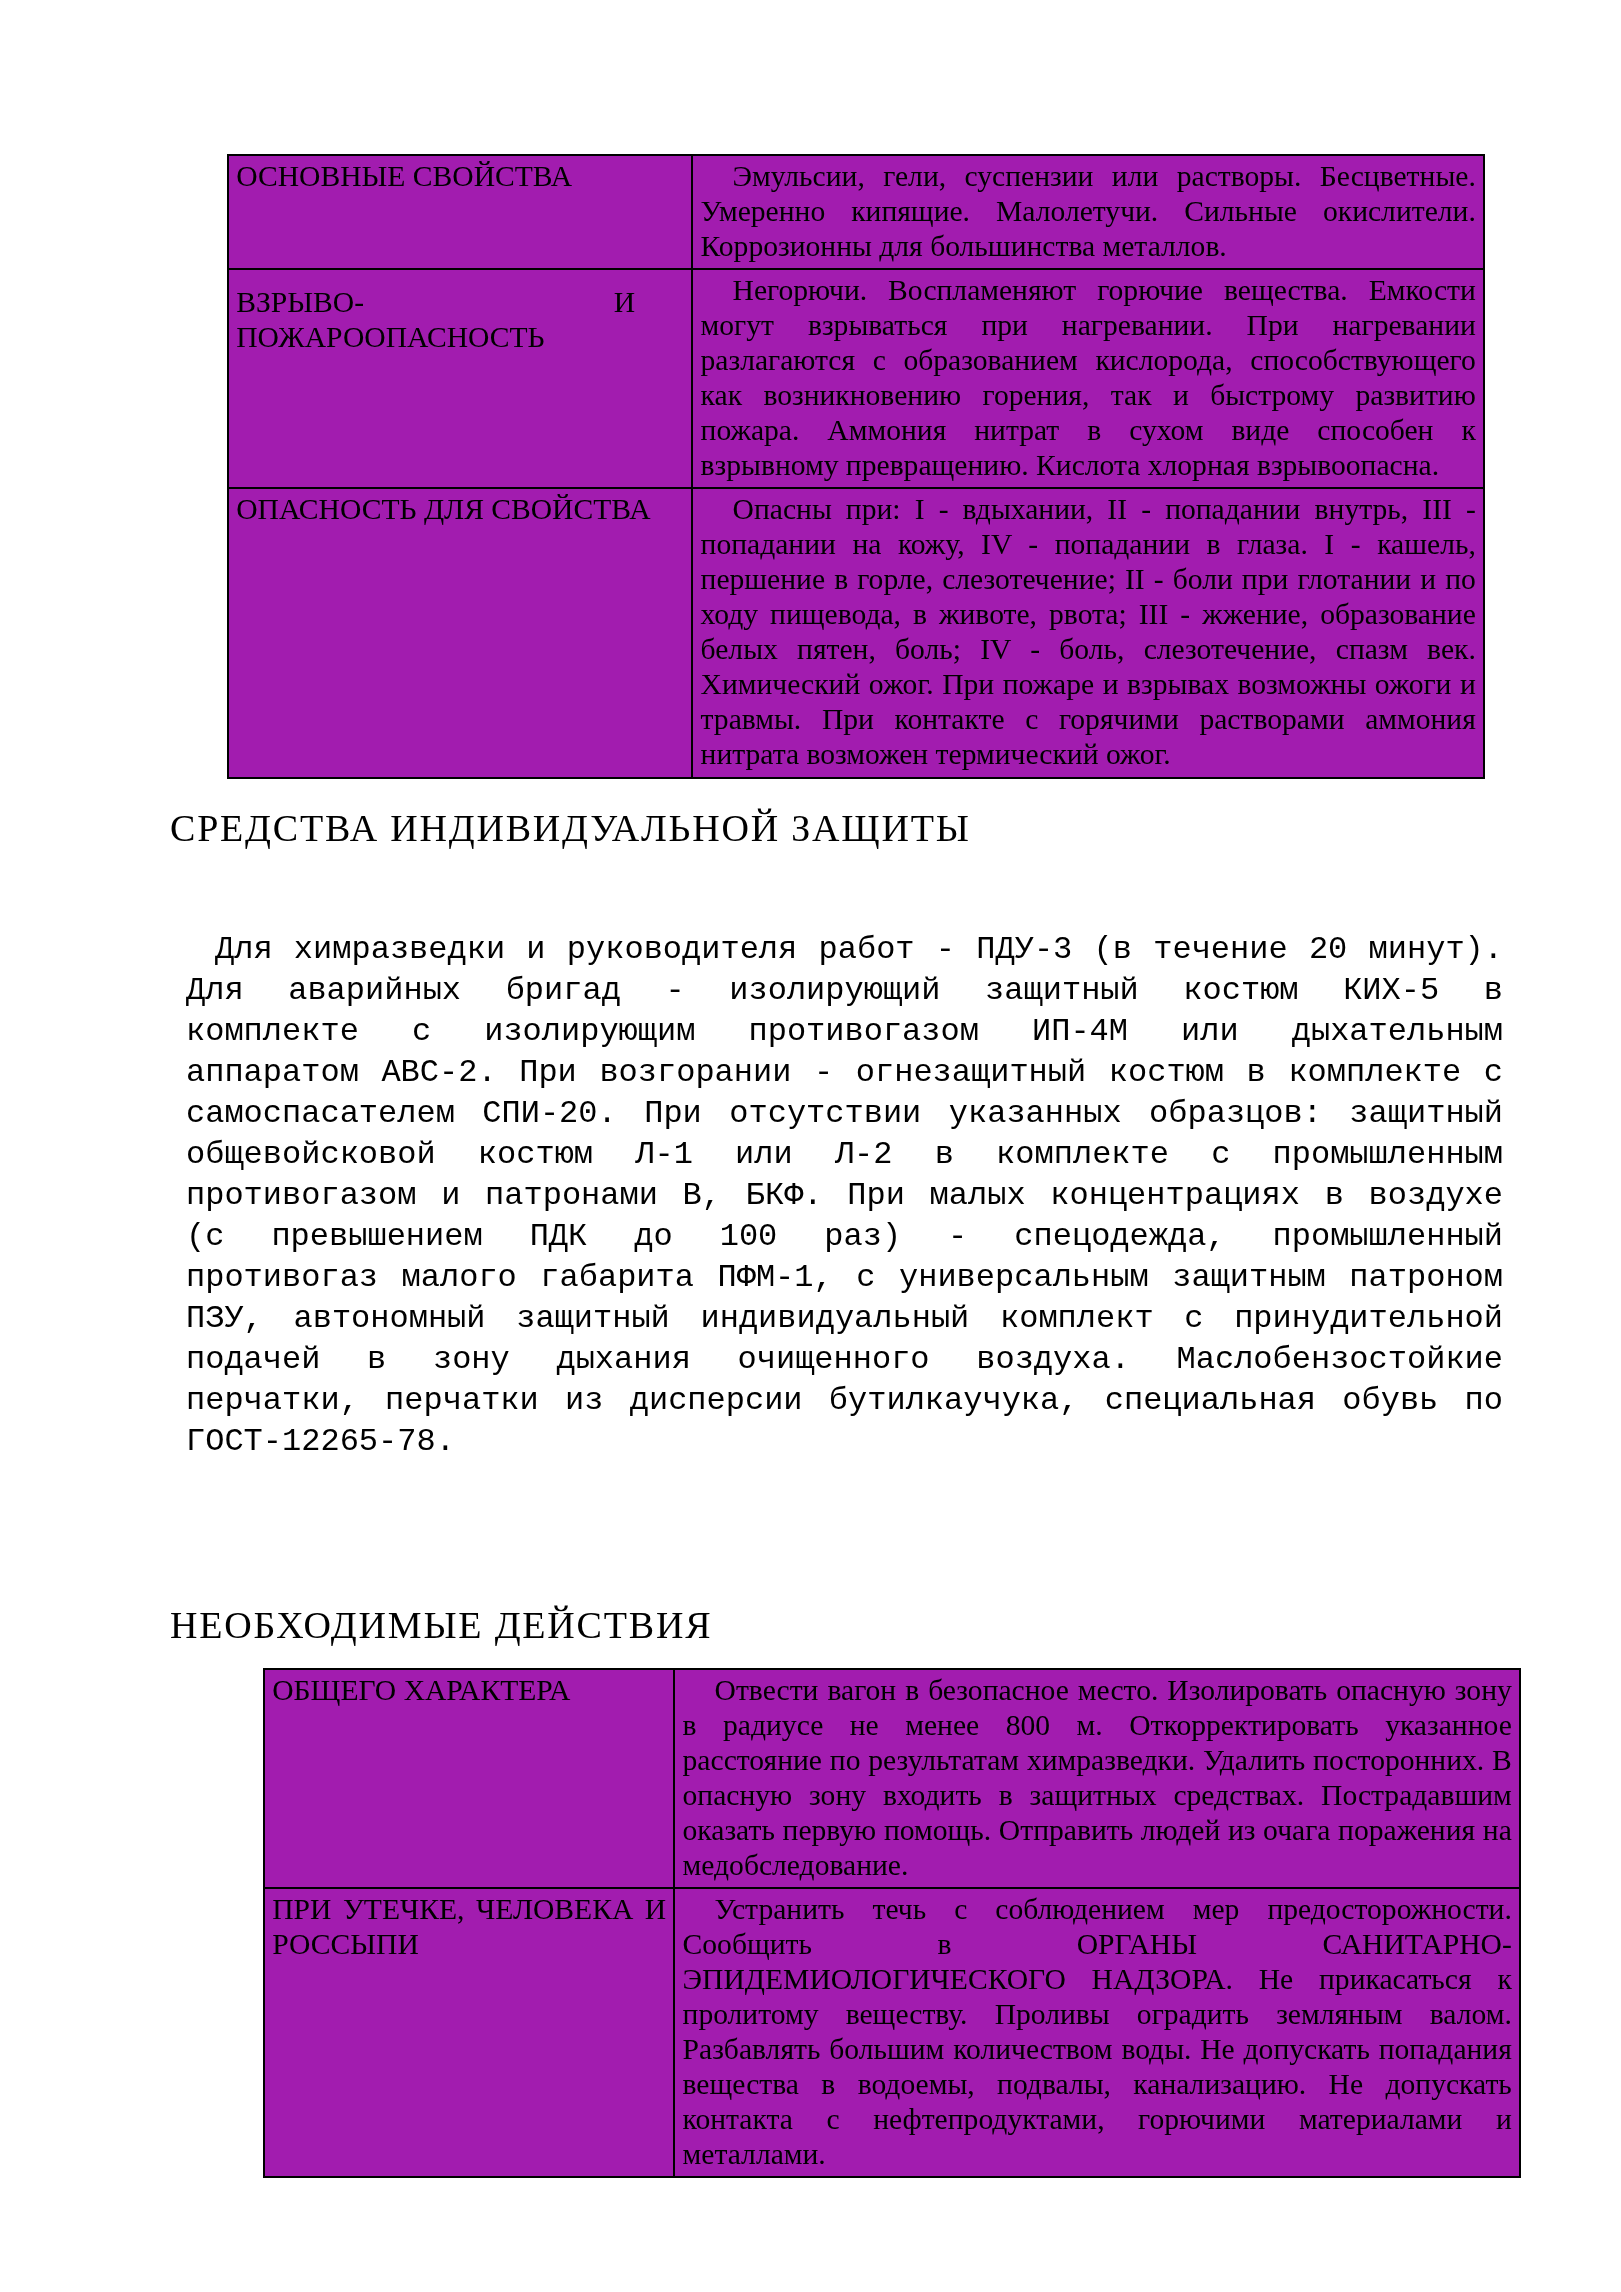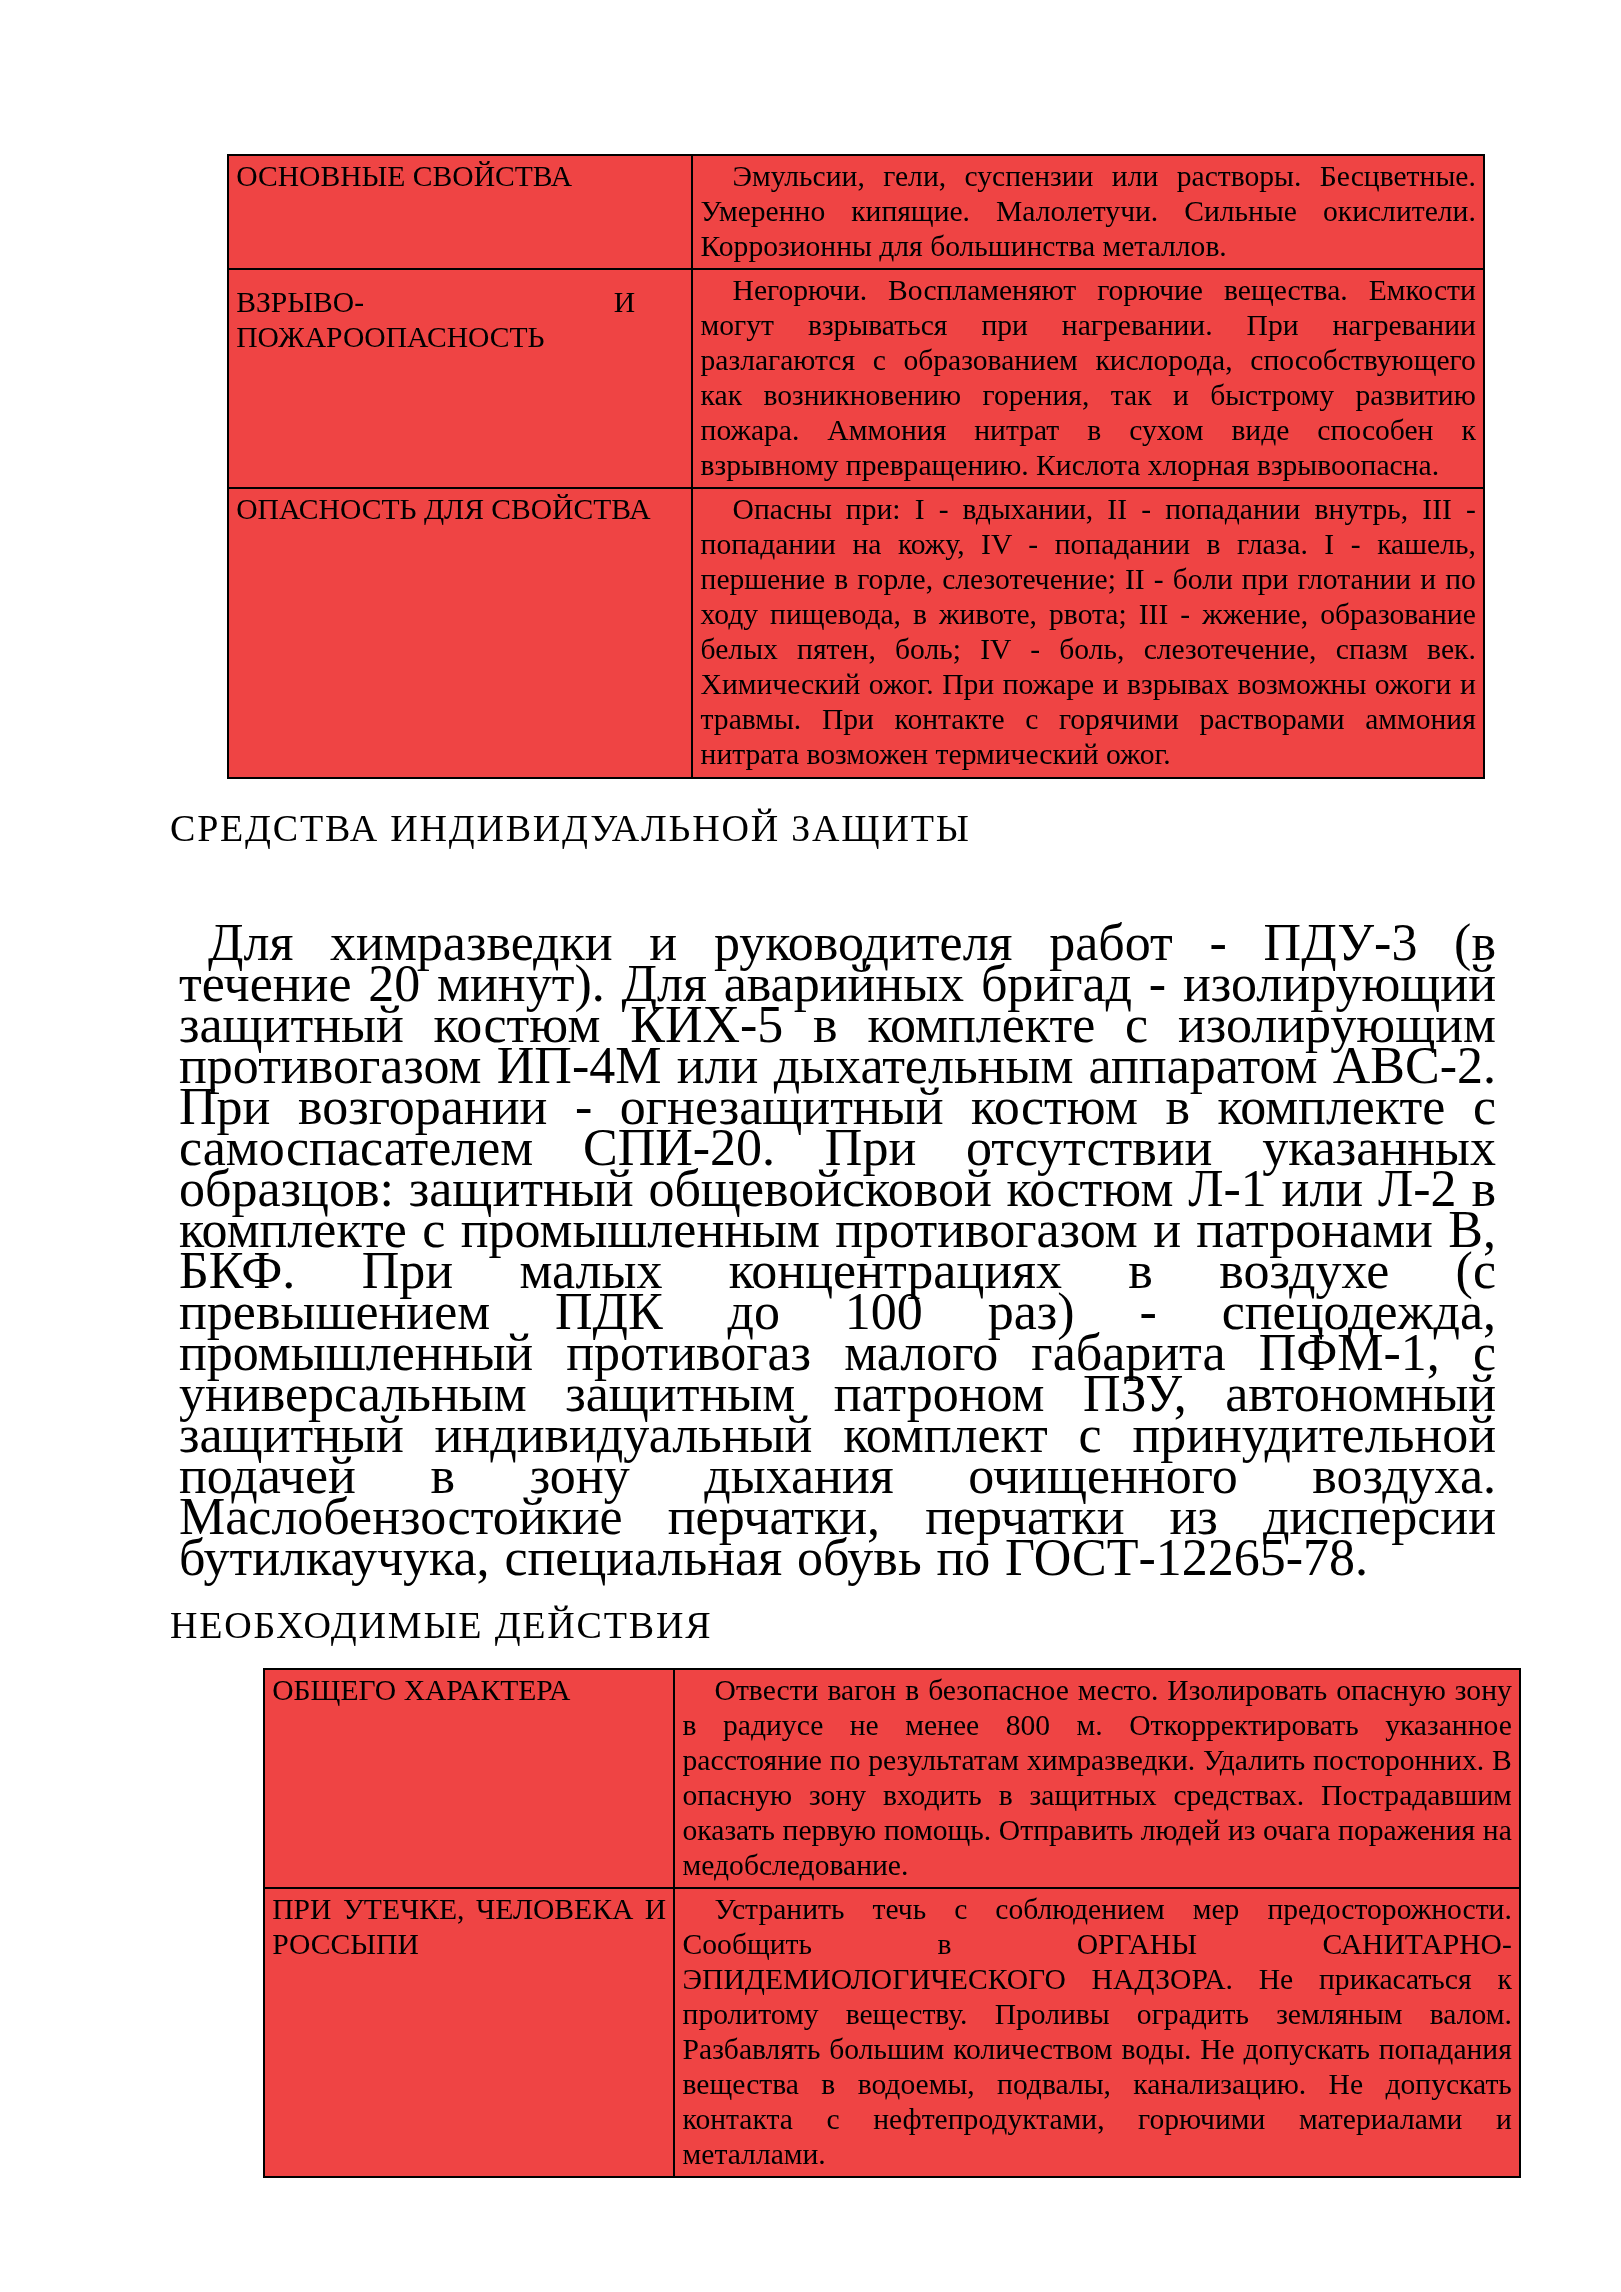--- a/index.html
+++ b/index.html
@@ -14,21 +14,21 @@
     font-family: "Liberation Serif", serif;
     position: relative;
     overflow: hidden;
   }
 
   
   table.doc-table {
     position: absolute;
     border-collapse: collapse;
     table-layout: fixed;
-    background: #ef4444;
+    background: #a21caf;
   }
   table.doc-table td {
     border: 2.7px solid #000;
     vertical-align: top;
     padding: 2.7px 7.2px 4.5px 7.2px;
     font-size: 29.6px;
     line-height: 35px;
   }
   #table-1 { left: 227px; top: 154px; width: 1258px; }
   #table-1 td.col-label { width: 448px; }
@@ -60,26 +60,27 @@
   }
   #heading-ppe     { top: 806px; }
   #heading-actions { top: 1603px; }
 
   
   .body-paragraph {
     position: absolute;
     left: 170px;
     top: 913px;
     width: 1317px;
-    margin: 9px;
-    font-size: 52px;
+    margin: 16px;
+    font-size: 32px;
     line-height: 41px;
     text-align: justify;
     text-indent: 29px;
     word-spacing: 1.8px;
+    font-family: Liberation Mono, monospace;
   }
 </style>
 </head>
 <body>
 
 <table id="table-1" class="doc-table">
   <tbody>
       <tr>
     <td class="col-label">ОСНОВНЫЕ СВОЙСТВА</td>
     <td class="col-value">Эмульсии, гели, суспензии или растворы. Бесцветные. Умеренно кипящие. Малолетучи. Сильные окислители. Коррозионны для большинства металлов.</td>

